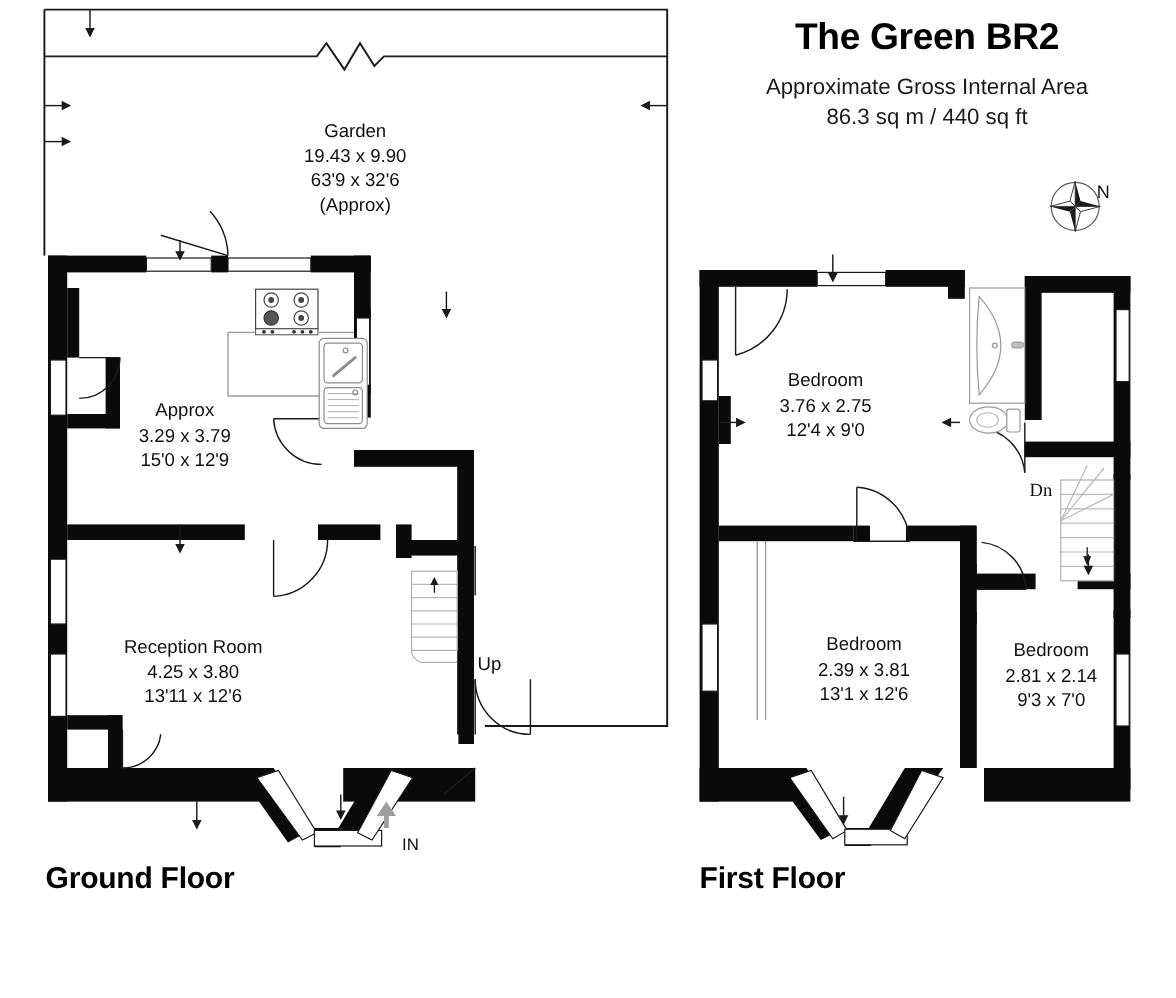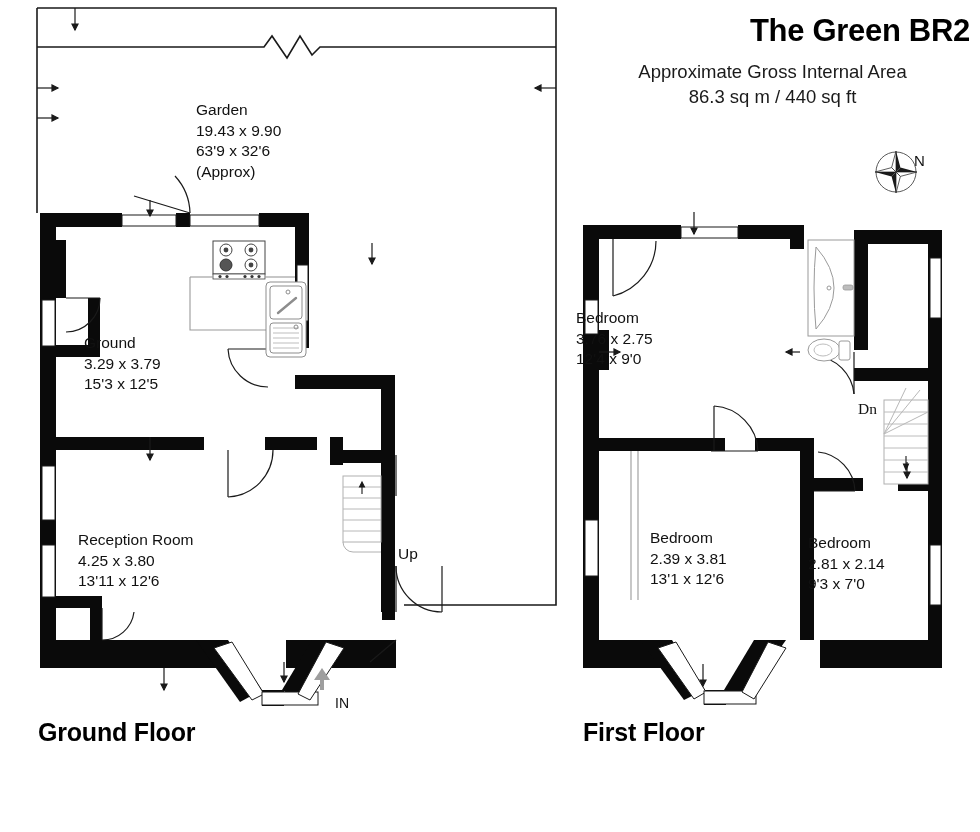--- a/index.html
+++ b/index.html
@@ -24,21 +24,20 @@
     width: 395px;
     text-align: center;
   }
   .title {
     font-size: 31px;
     font-weight: bold;
     letter-spacing: -0.3px;
     line-height: 1.1;
     margin: 0 0 12px 0;
     color: #000;
-    text-align: right;
   }
   .subtitle {
     font-size: 18.5px;
     line-height: 1.35;
     color: #1a1a1a;
     font-weight: normal;
   }
 
   
   .compass {
@@ -56,21 +55,21 @@
     font-weight: bold;
     color: #000;
     letter-spacing: -0.2px;
   }
   #ground-floor-label { left: 38px; top: 718px; }
   #first-floor-label  { left: 583px; top: 718px; }
 
   
   .room-label {
     position: absolute;
-    text-align: left;
+    text-align: center;
     font-size: 15.5px;
     line-height: 1.33;
     color: #111;
     white-space: nowrap;
   }
   .room-label .nm { display: block; }
   .room-label .d1 { display: block; }
   .room-label .d2 { display: block; }
 
   #garden-label      { left: 196px; top: 100px; width: 200px; }
@@ -426,23 +425,23 @@
   </svg>
 
   <div class="room-label" id="garden-label">
     <span class="nm">Garden</span>
     <span class="d1">19.43 x 9.90</span>
     <span class="d2">63'9 x 32'6</span>
     <span class="d2">(Approx)</span>
   </div>
 
   <div class="room-label" id="kitchen-label">
-    <span class="nm">Ground</span>
+    <span class="nm">Approx</span>
     <span class="d1">3.29 x 3.79</span>
-    <span class="d2">15'3 x 12'5</span>
+    <span class="d2">15'0 x 12'9</span>
   </div>
 
   <div class="room-label" id="reception-label">
     <span class="nm">Reception Room</span>
     <span class="d1">4.25 x 3.80</span>
     <span class="d2">13'11 x 12'6</span>
   </div>
 
   <div class="room-label" id="bedroom1-label">
     <span class="nm">Bedroom</span>

